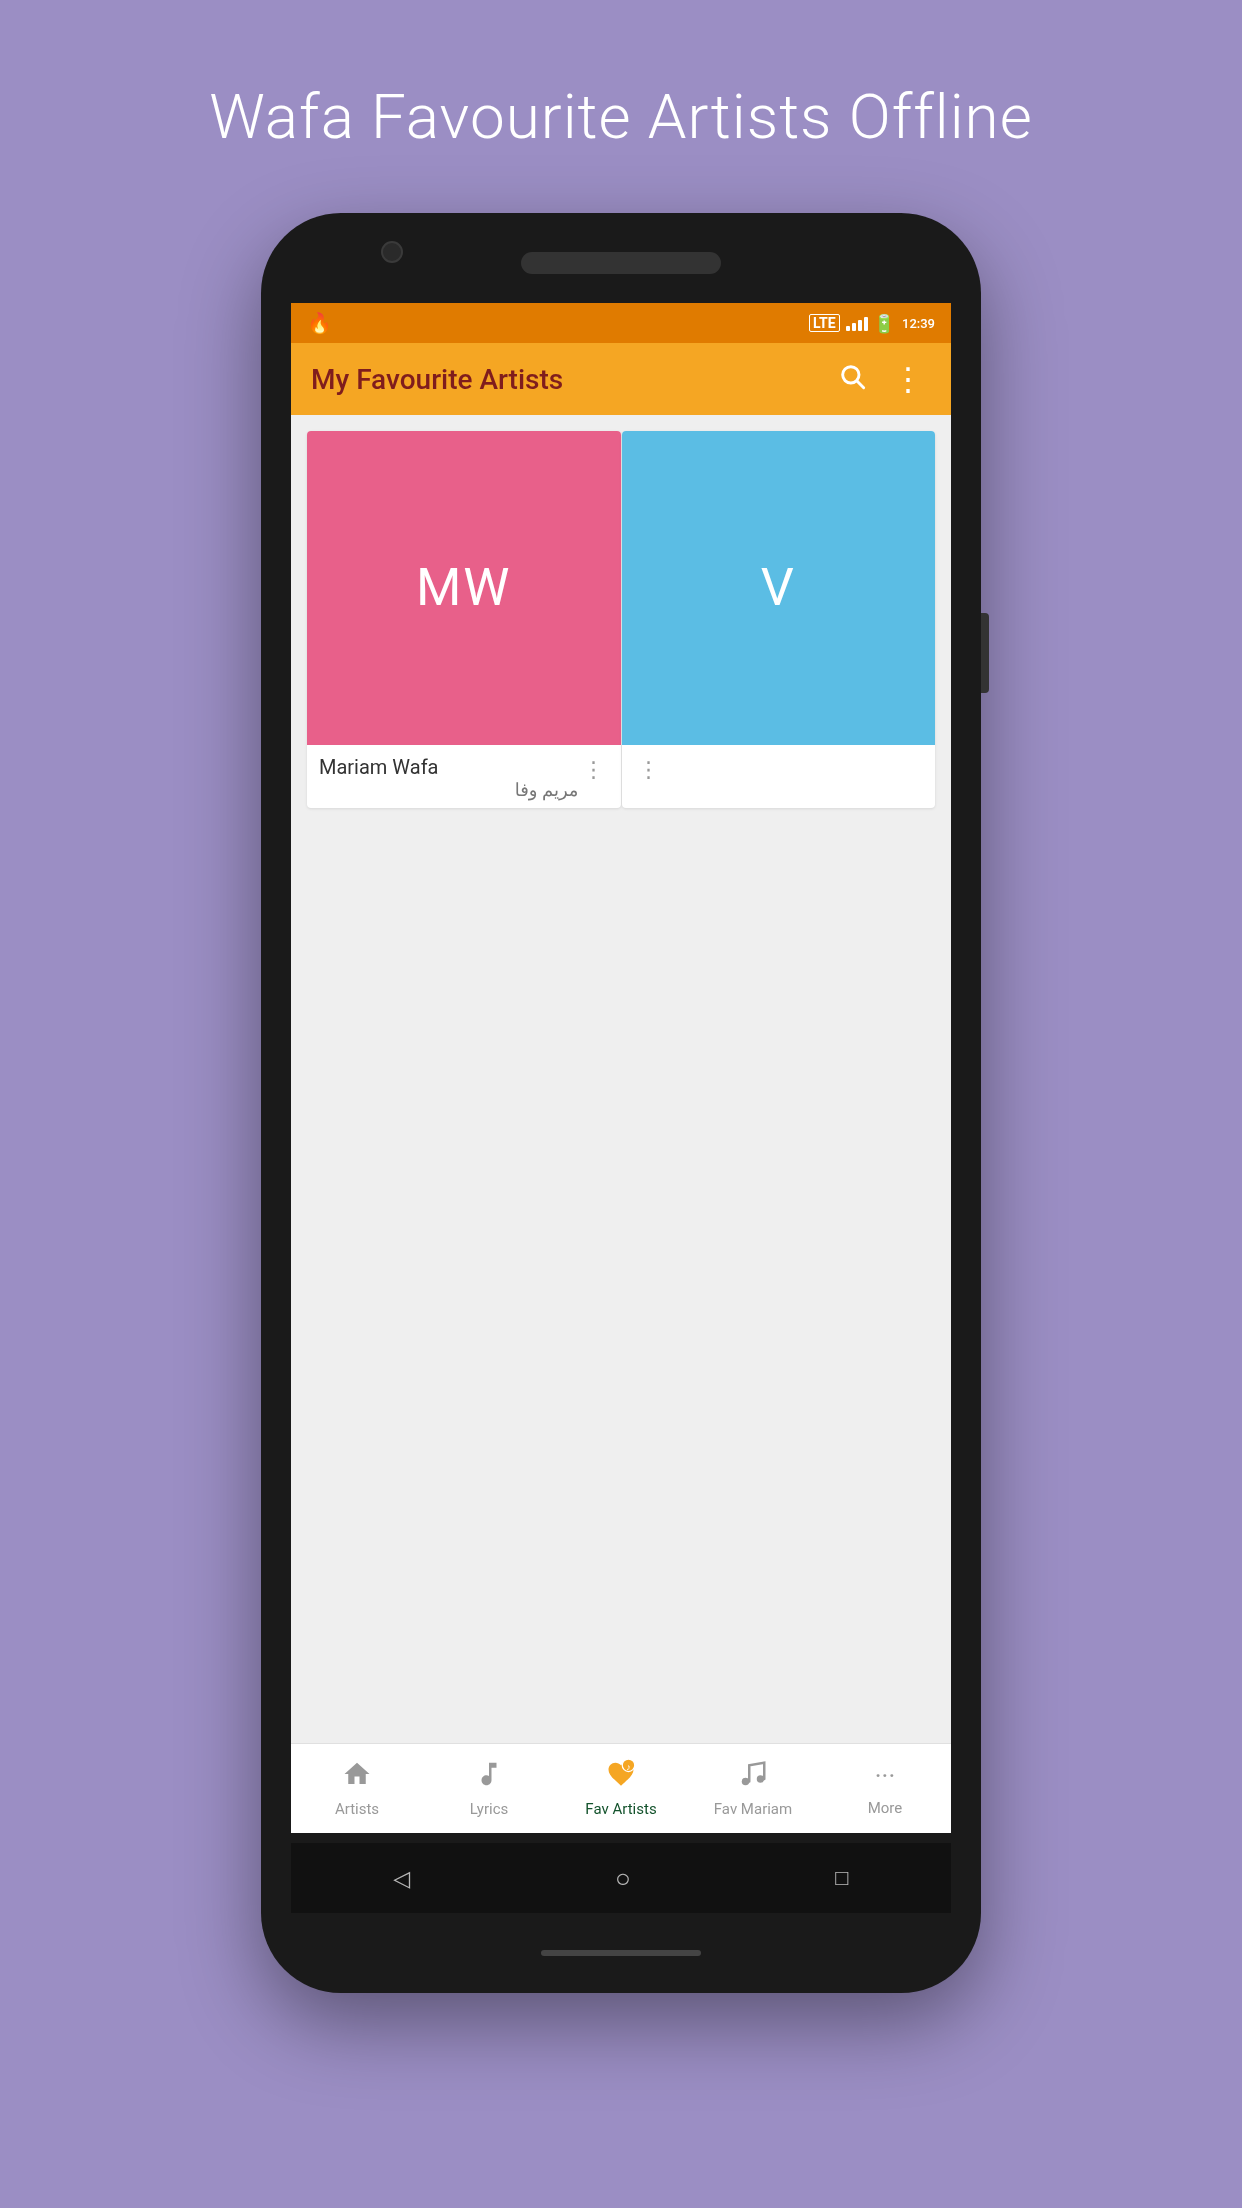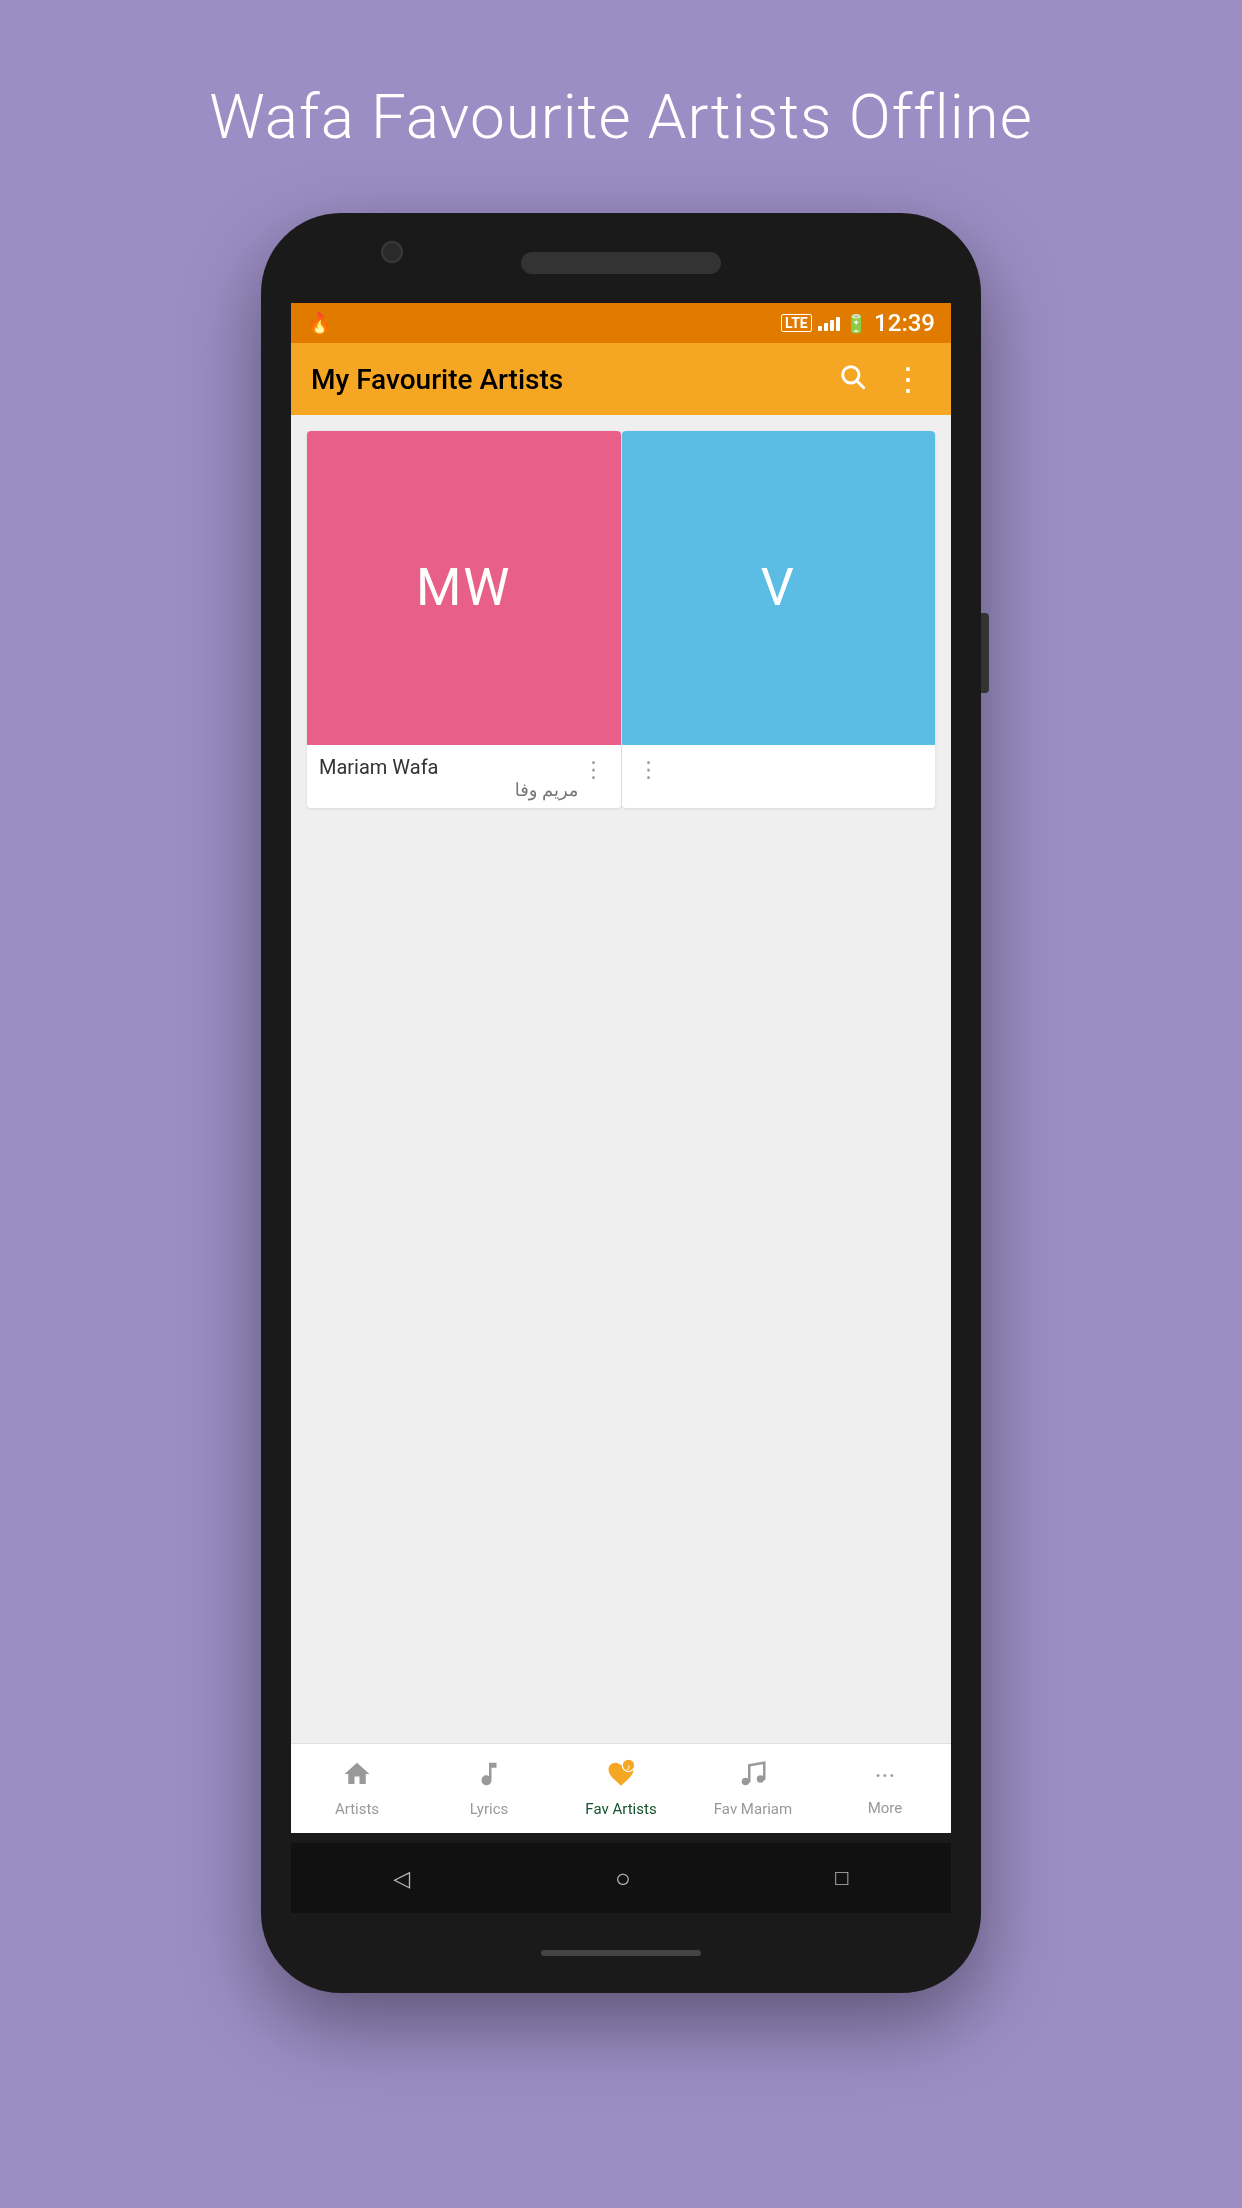--- a/index.html
+++ b/index.html
@@ -147,21 +147,21 @@
       height: 72px;
       background: #f5a623;
       display: flex;
       align-items: center;
       padding: 0 20px;
       gap: 10px;
     }
 
     .app-bar-title {
       flex: 1;
-      color: #000000;
+      color: #7f1d1d;
       font-size: 28px;
       font-weight: 500;
     }
 
     .app-bar-icon {
       color: white;
       font-size: 28px;
       cursor: pointer;
       padding: 8px;
     }
@@ -326,21 +326,21 @@
         <span class="lte-badge">LTE</span>
 
         <div class="signal-bars">
           <div class="signal-bar" style="height:5px;"></div>
           <div class="signal-bar" style="height:8px;"></div>
           <div class="signal-bar" style="height:11px;"></div>
           <div class="signal-bar" style="height:14px;"></div>
         </div>
 
         <span style="font-size:18px;">🔋</span>
-        <span style="font-size:24px; font-weight:500; color:white;">12:39</span>
+        <span style="font-size:13px; font-weight:500; color:white;">12:39</span>
       </div>
     </div>
 
     <div class="app-bar">
       <span class="app-bar-title">My Favourite Artists</span>
       <span class="app-bar-icon">
         
         <svg width="28" height="28" viewBox="0 0 24 24" fill="none" stroke="white" stroke-width="2.5" stroke-linecap="round">
           <circle cx="11" cy="11" r="7"></circle>
           <line x1="16.5" y1="16.5" x2="22" y2="22"></line>

